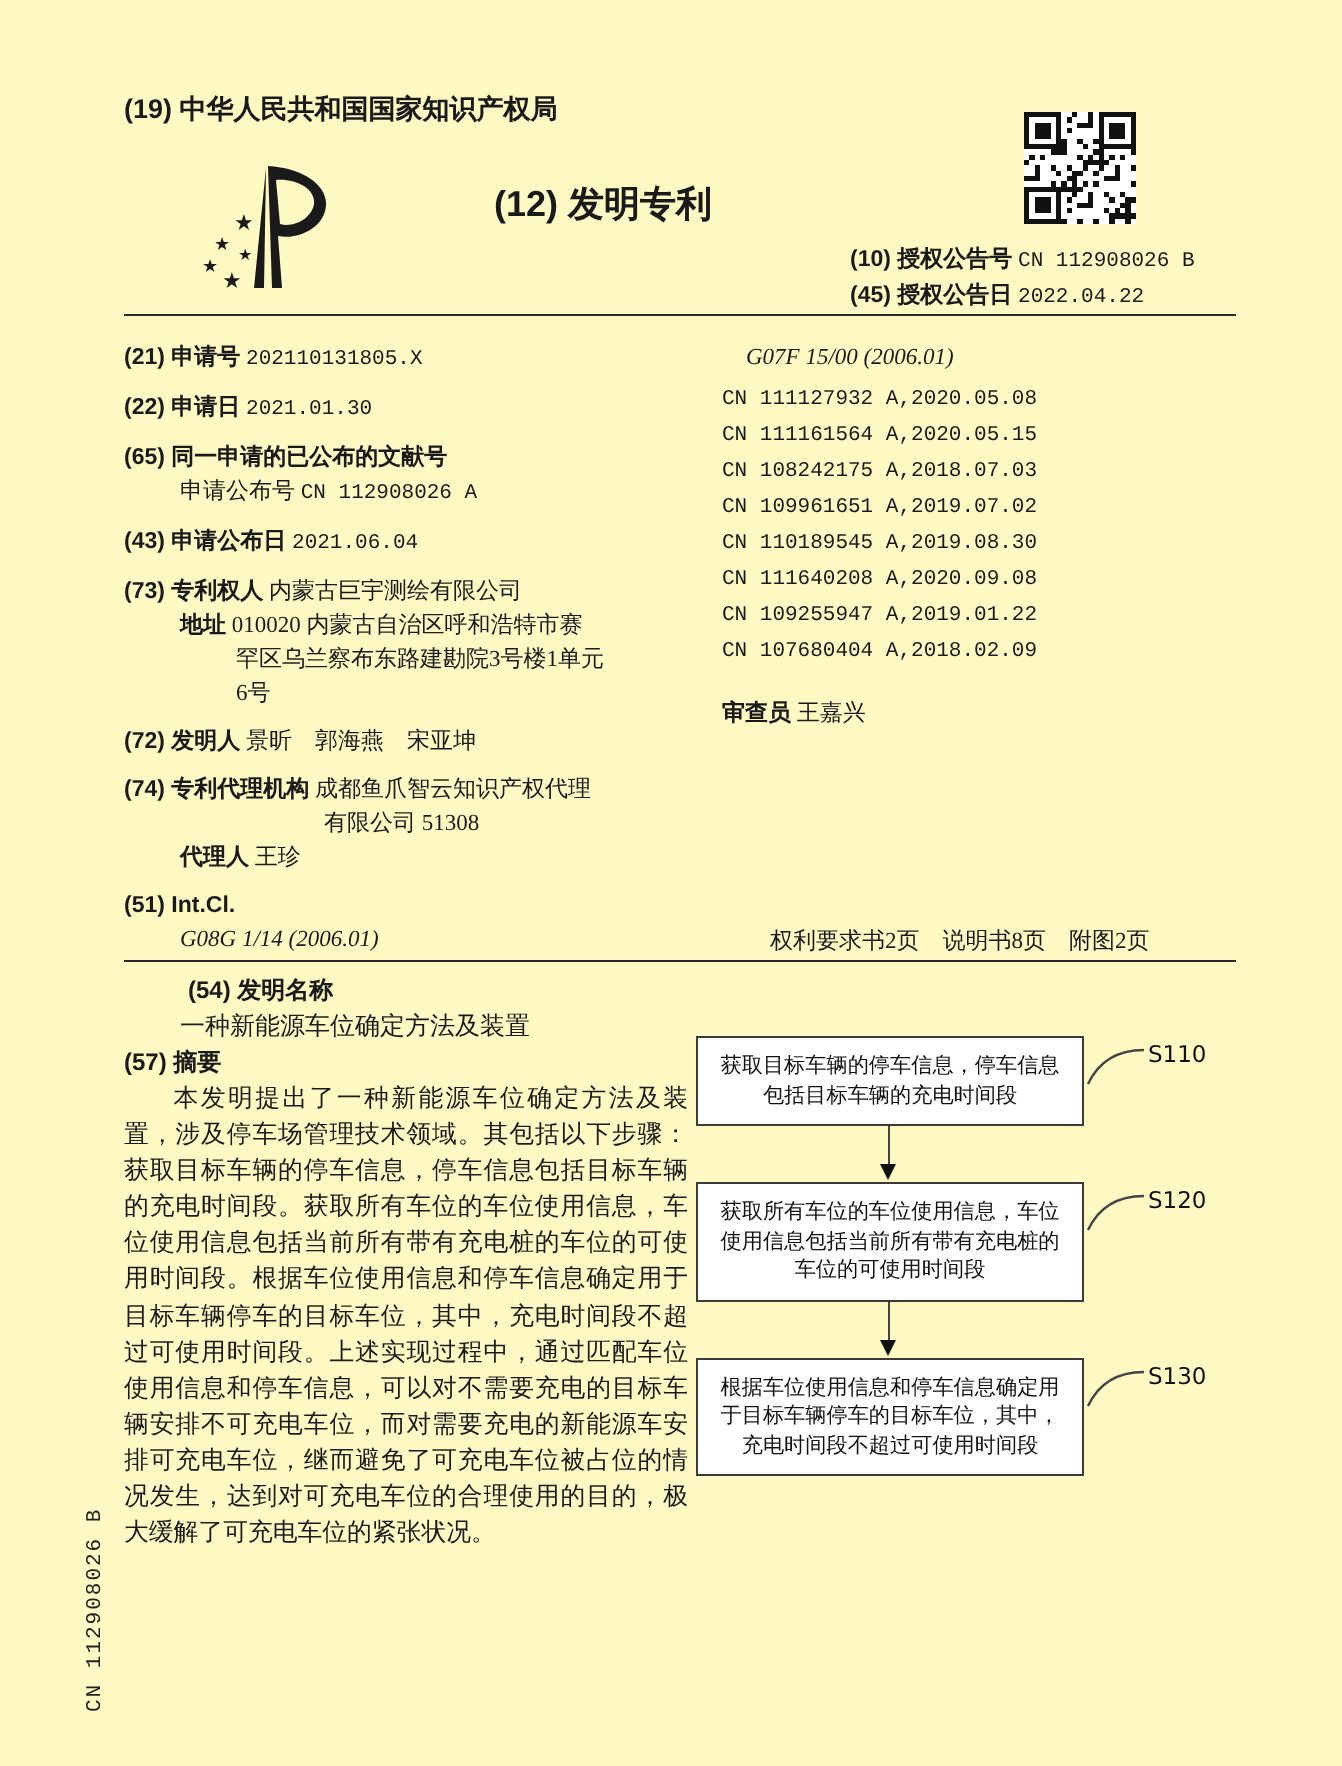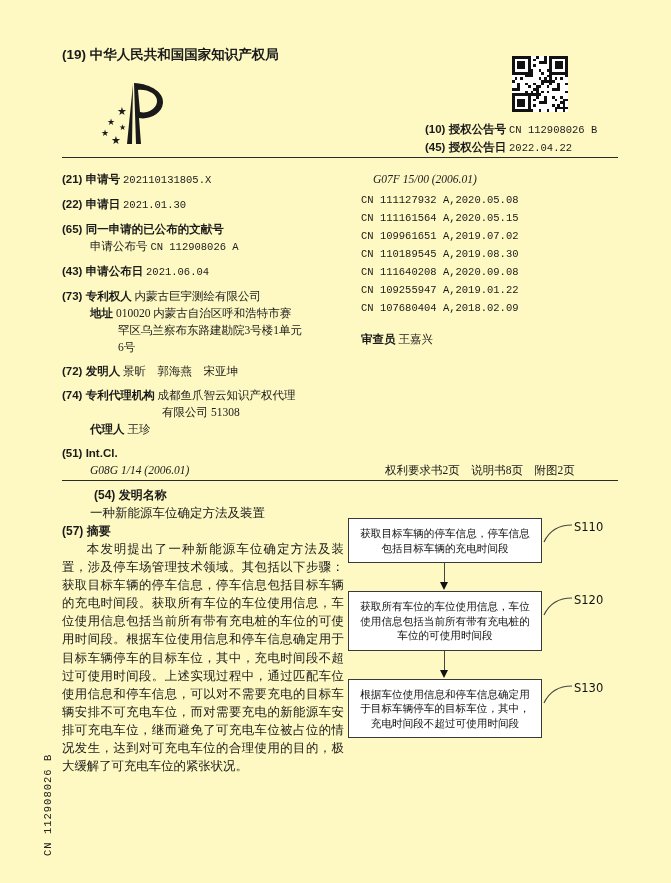--- a/index.html
+++ b/index.html
@@ -82,20 +82,21 @@
       <path d="M36,4 L30,64 L35,64 L36,4 Z" fill="#1a1a1a"></path>
       <path d="M37,3 C55,4 67,13 66,23 C65,34 52,40 42,38 L44,64 L39,64 L37,3 Z M41,10 L43,32 C50,34 59,29 60,22 C61,14 50,9 41,10 Z" fill="#1a1a1a"></path>
       <text x="20" y="35" font-size="11" fill="#1a1a1a" font-family="'DejaVu Sans',sans-serif">★</text>
       <text x="10" y="45" font-size="9" fill="#1a1a1a" font-family="'DejaVu Sans',sans-serif">★</text>
       <text x="22" y="50" font-size="8" fill="#1a1a1a" font-family="'DejaVu Sans',sans-serif">★</text>
       <text x="4" y="56" font-size="9" fill="#1a1a1a" font-family="'DejaVu Sans',sans-serif">★</text>
       <text x="14" y="64" font-size="11" fill="#1a1a1a" font-family="'DejaVu Sans',sans-serif">★</text>
     </svg>
   </div>
 
+  <div class="doc-type lbl">(12) 发明专利</div>
 
   <div class="qr">
     <svg id="qr-svg" width="56" height="56" viewBox="0 0 21 21" shape-rendering="crispEdges">
         <rect x="0" y="0" width="21" height="21" fill="#fff"></rect>
         <rect x="9" y="0" width="1" height="1" fill="#111"></rect>
         <rect x="12" y="0" width="1" height="1" fill="#111"></rect>
         <rect x="8" y="1" width="1" height="1" fill="#111"></rect>
         <rect x="12" y="1" width="1" height="1" fill="#111"></rect>
         <rect x="10" y="2" width="1" height="1" fill="#111"></rect>
         <rect x="11" y="2" width="1" height="1" fill="#111"></rect>
@@ -260,20 +261,21 @@
       <span class="lbl">(51) Int.Cl.</span>
       <div class="indent1 ipc">G08G 1/14 (2006.01)</div>
     </div>
   </div>
 
   <div class="col-right">
     <div class="bib-item indent1 ipc">G07F 15/00 (2006.01)</div>
     <div class="cite-list">
       <div class="cite-line num">CN 111127932 A,2020.05.08</div>
       <div class="cite-line num">CN 111161564 A,2020.05.15</div>
+      <div class="cite-line num">CN 108242175 A,2018.07.03</div>
       <div class="cite-line num">CN 109961651 A,2019.07.02</div>
       <div class="cite-line num">CN 110189545 A,2019.08.30</div>
       <div class="cite-line num">CN 111640208 A,2020.09.08</div>
       <div class="cite-line num">CN 109255947 A,2019.01.22</div>
       <div class="cite-line num">CN 107680404 A,2018.02.09</div>
     </div>
     <div class="examiner">
       <span class="lbl">审查员</span>
       <span>王嘉兴</span>
     </div>

